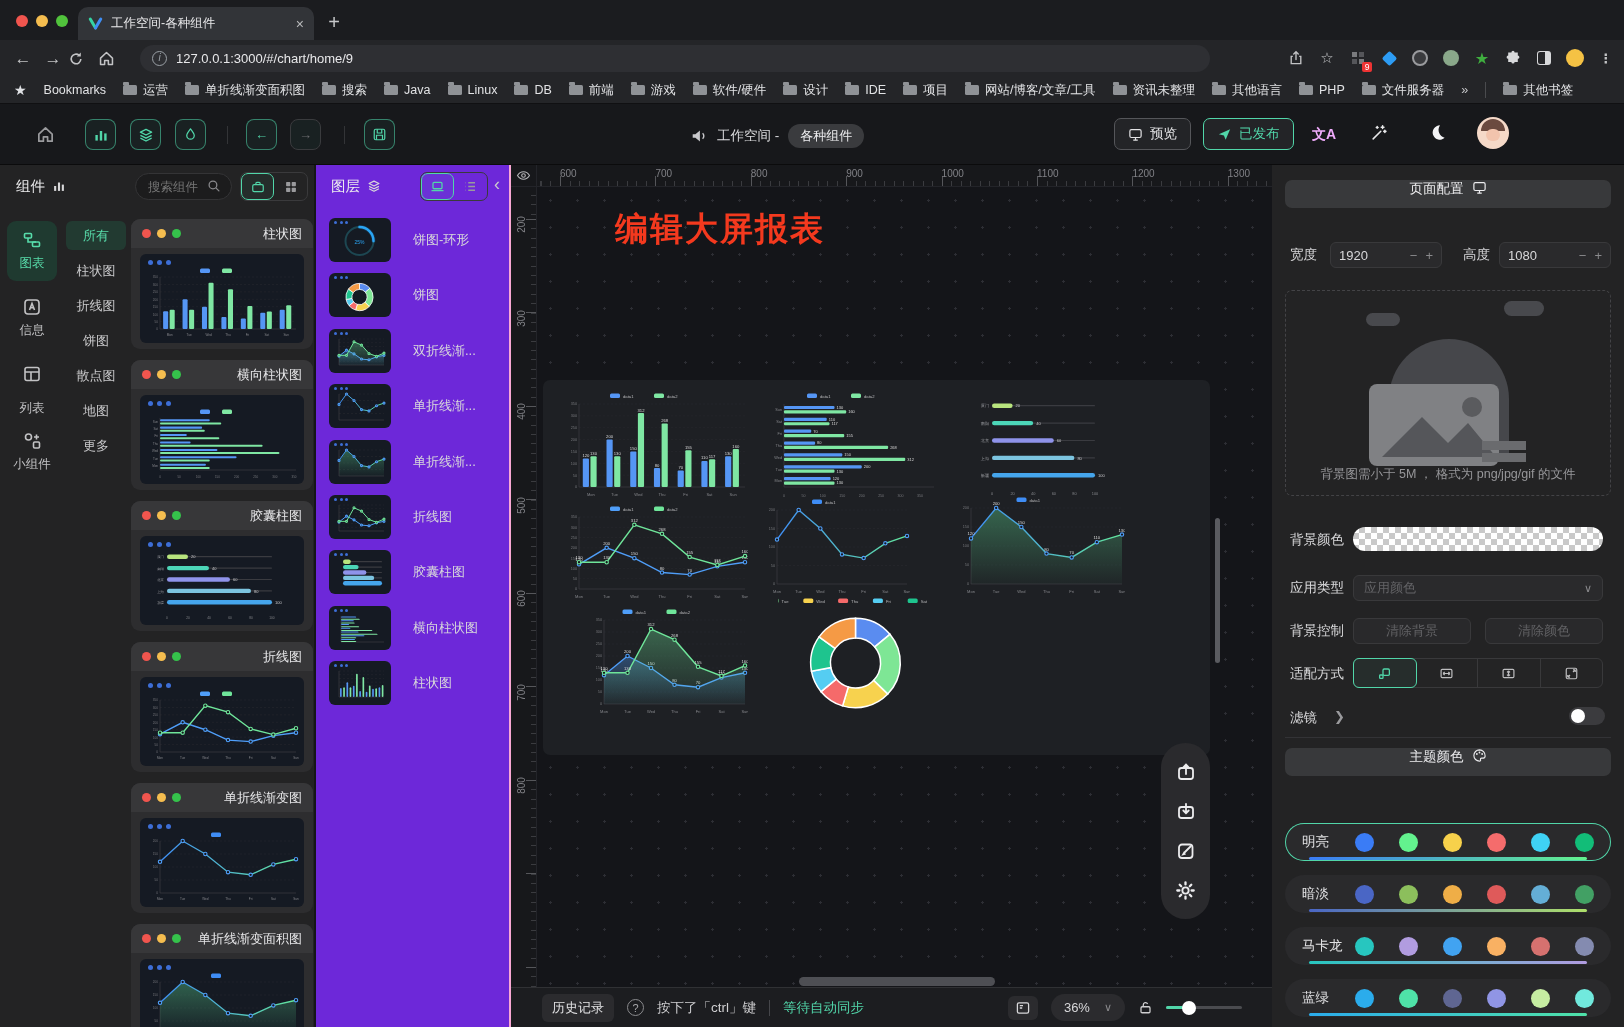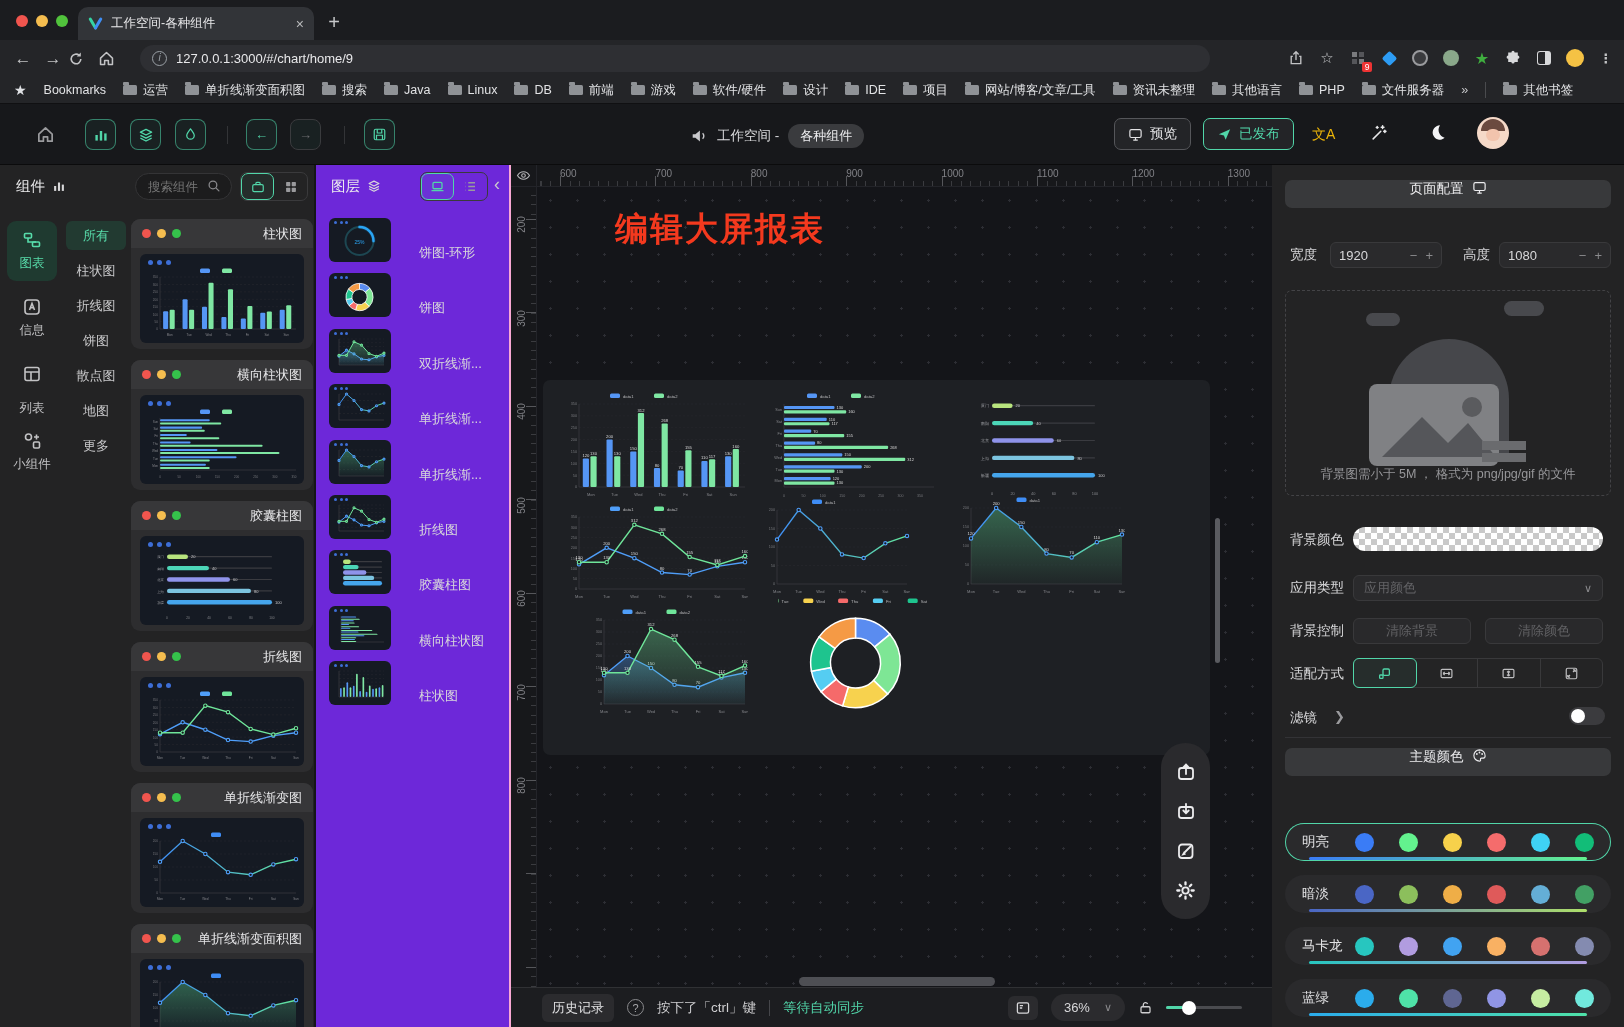--- a/index.html
+++ b/index.html
@@ -47,21 +47,21 @@
 .cat.active{background:#223a31;color:#58dcab}
 .card{position:absolute;left:131px;width:182px;height:130px;background:#2d2d2f;border-radius:9px;overflow:hidden}
 .card-head{height:29px;background:#373739;display:flex;align-items:center;padding:0 11px;gap:6px}
 .dot{width:9px;height:9px;border-radius:50%;flex:0 0 auto}
 .card-title{margin-left:auto;font-size:13px;color:#e6e6e8}
 .card-body{padding:6px 9px}
 .mini{background:#151a23;border-radius:6px;height:89px;padding:3px 5px}
 .mdots{display:flex;gap:4px;padding:3px 0 1px 3px}
 .mdot{width:5px;height:5px;border-radius:50%;background:#3d6ed6}
 #layerspanel{position:absolute;left:316px;top:0;width:195px;height:862px;background:#6d28d9;border-right:2px solid #f9a8d4;overflow:hidden}
-.layer{position:absolute;left:13px;display:flex;align-items:flex-end;gap:28px}
+.layer{position:absolute;left:13px;display:flex;align-items:center;gap:22px}
 .thumb{width:62px;height:44px;background:#151a23;border-radius:6px;padding:2px 3px}
 .tdots{display:flex;gap:2.5px;padding:1px 0 0 2px}
 .tdot{width:3px;height:3px;border-radius:50%;background:#3d6ed6}
 .llabel{font-size:13px;color:#d8d8da}
 
 #canvas{position:absolute;left:511px;top:0;width:761px;height:862px;background:#141519;overflow:hidden}
 #topruler{position:absolute;left:26px;top:0;width:735px;height:22px;background:#17181b;border-bottom:1px solid #232429;background-image:repeating-linear-gradient(90deg,#55565a 0 1px,transparent 1px 95.4px),repeating-linear-gradient(90deg,#3a3b3f 0 1px,transparent 1px 9.54px);background-size:100% 11px,100% 6px;background-repeat:repeat-x;background-position:23px 11px,23px 16px}
 #leftruler{position:absolute;left:0;top:22px;width:26px;height:800px;background:#17181b;border-right:1px solid #232429;background-image:repeating-linear-gradient(180deg,#55565a 0 1px,transparent 1px 93.5px),repeating-linear-gradient(180deg,#3a3b3f 0 1px,transparent 1px 9.35px);background-size:11px 100%,6px 100%;background-repeat:repeat-y;background-position:15px 32px,20px 32px}
 .hnum{position:absolute;top:3px;font-size:10px;color:#808186}
 .vnum{position:absolute;left:2px;font-size:10px;color:#808186;transform:rotate(-90deg);transform-origin:center}
@@ -319,21 +319,21 @@
         <path d="M7 17.5h6M10 14v3.5"></path>
       </svg>
     <span>预览</span>
   </div>
   <div class="hbtn teal" style="left:1203px">
     <svg width="15" height="15" viewBox="0 0 20 20">
         <path d="M2.5 9.5 17.5 3l-6 14-2.3-5.7z" fill="#51d6a9"></path>
       </svg>
     <span>已发布</span>
   </div>
-  <span class="abs" style="left:1312px;top:22px;color:#eab308;font-size:14px;font-weight:normal">文A</span>
+  <span class="abs" style="left:1312px;top:22px;color:#f0abfc;font-size:14px;font-weight:bold">文A</span>
   <span class="abs" style="left:1370px;top:20px">
     <svg width="18" height="18" viewBox="0 0 20 20" stroke="#e8e8ea" stroke-width="1.7" fill="none">
         <path d="M3.5 16.5 12 8" stroke-linecap="round"></path>
         <path d="M14 2v3M12.5 3.5h3M16.5 7v2.4M15.3 8.2h2.4M8 2.8v2M7 3.8h2" stroke-linecap="round"></path>
       </svg>
   </span>
   <span class="abs" style="left:1428px;top:19px">
     <svg width="19" height="19" viewBox="0 0 20 20">
         <path d="M12.5 2.5a7.5 7.5 0 1 0 5 13A8.6 8.6 0 0 1 12.5 2.5z" fill="#f3f3f5"></path>
       </svg>

